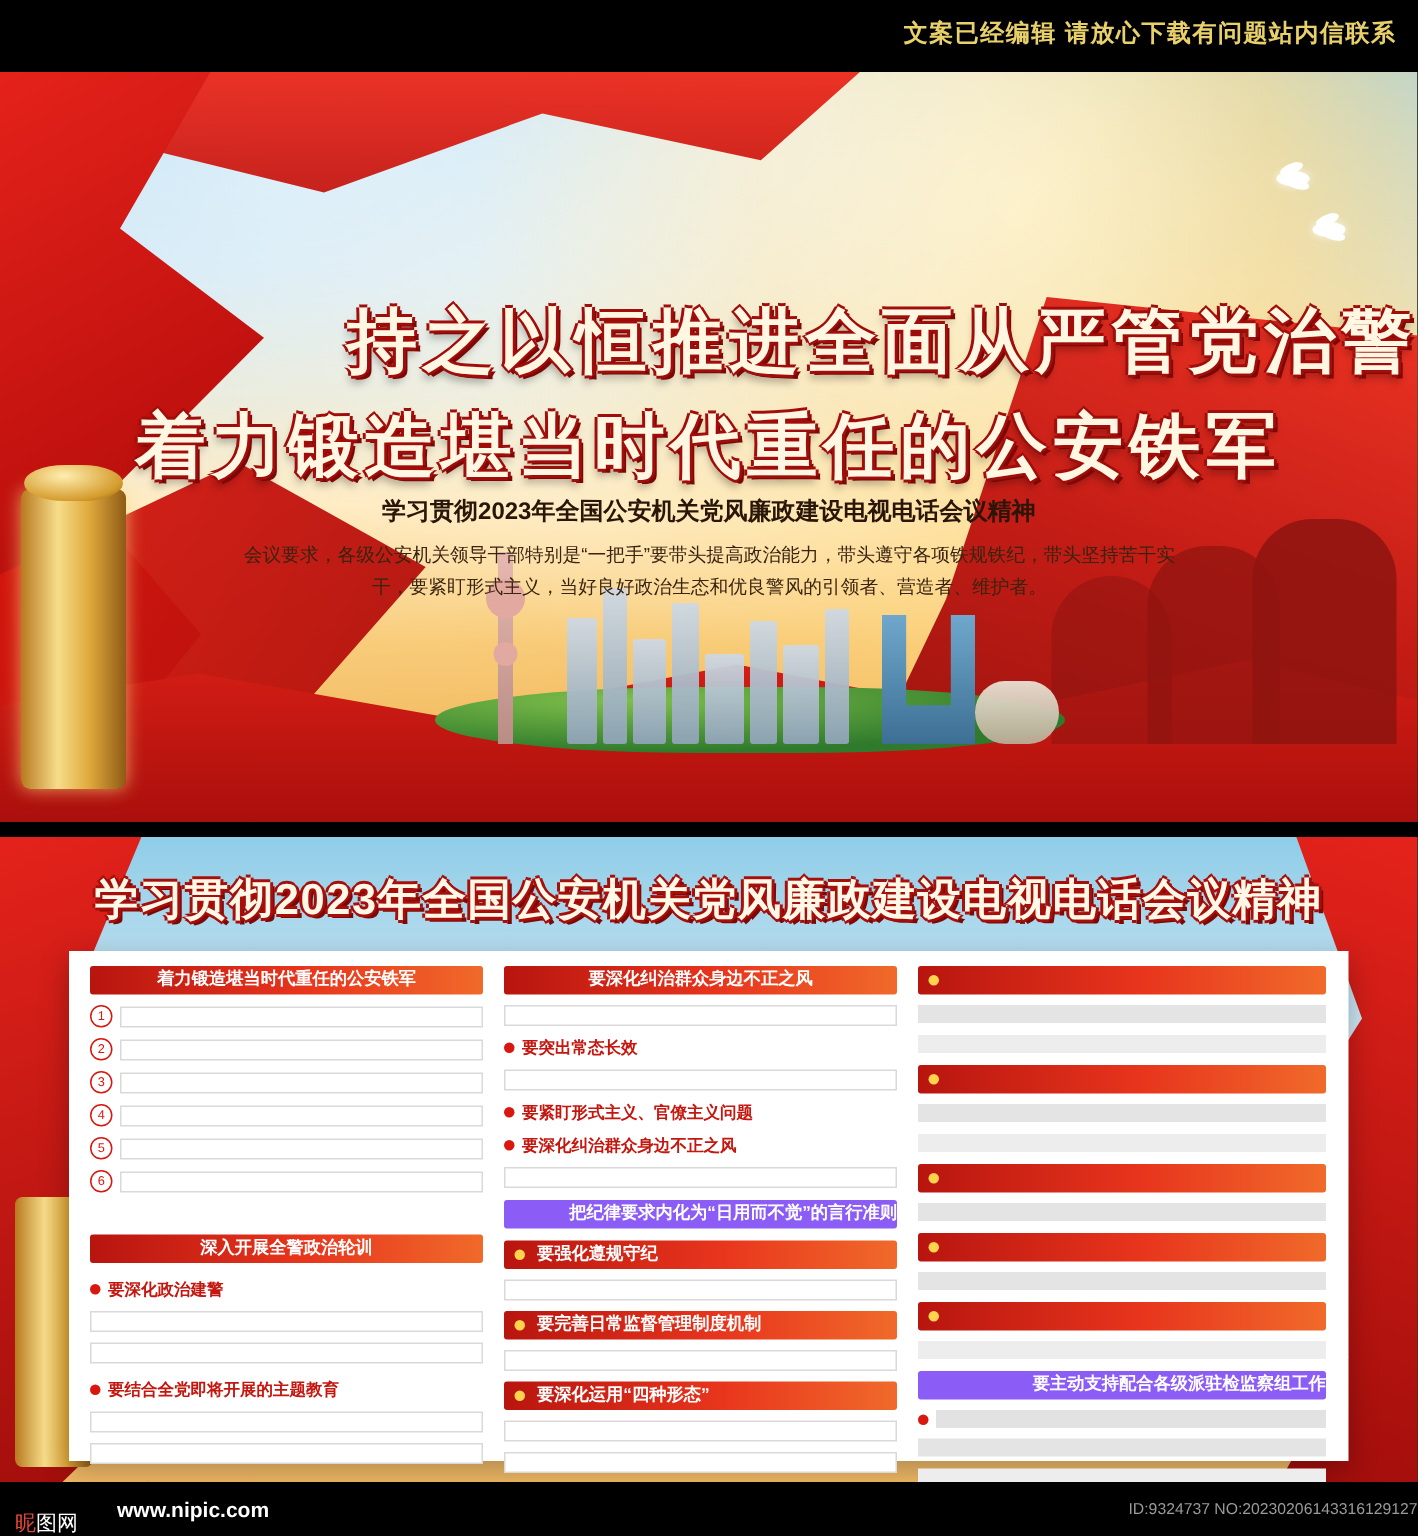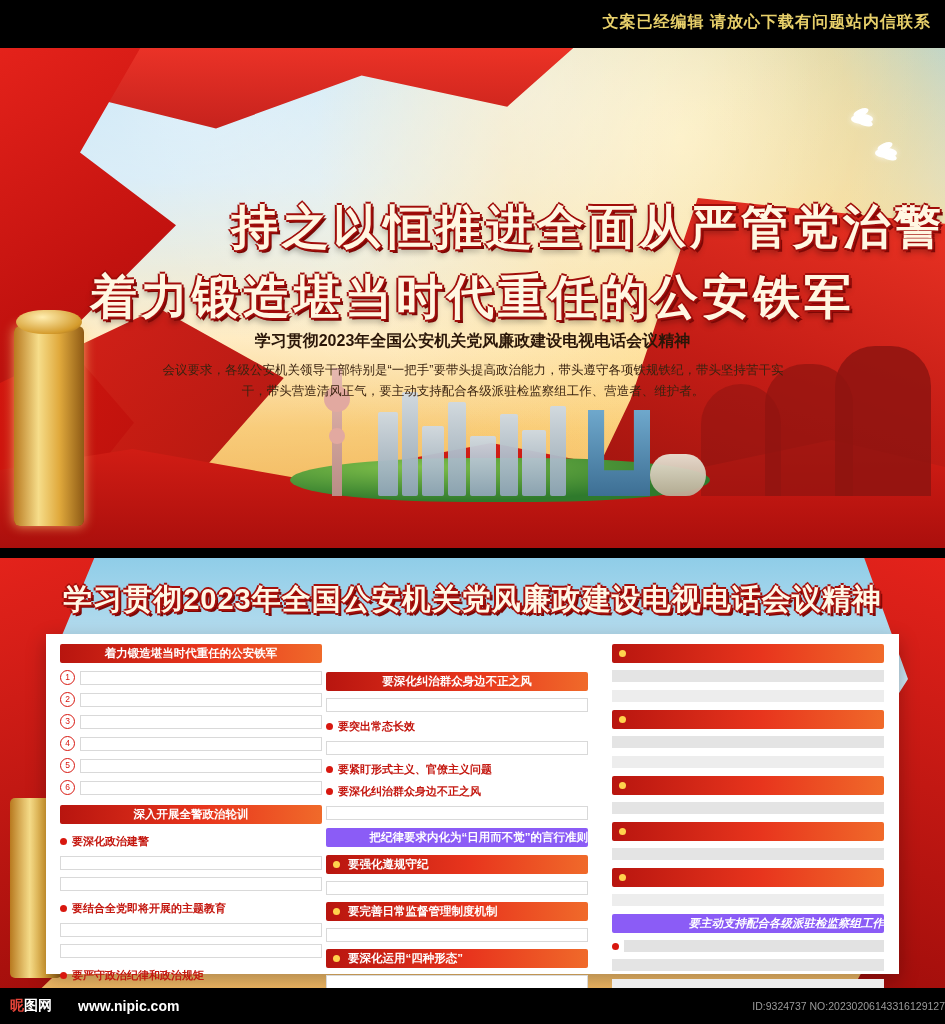--- a/index.html
+++ b/index.html
@@ -91,22 +91,22 @@
   .b-column{position:absolute;left:10px;top:240px;width:52px;height:180px;
         background:linear-gradient(90deg,#b8791f,#f6dd8a 38%,#dfa73a 66%,#8e5a15);border-radius:5px;}
   .board-title{position:absolute;left:0;top:22px;width:945px;text-align:center;font-size:29px;font-weight:bold;
         letter-spacing:1px;color:#fff8e6;
         text-shadow:2px 0 0 #a60f0b,-2px 0 0 #a60f0b,0 2px 0 #a60f0b,0 -2px 0 #a60f0b,3px 3px 0 #7d0806;}
 
   .card{position:absolute;left:46px;top:76px;width:853px;height:340px;background:#fff;
         box-shadow:0 6px 18px rgba(0,0,0,.28);}
   .col{position:absolute;top:10px;}
   .c1{left:14px;width:262px;}
-  .c2{left:280px;width:262px;margin-top:28px;}
-  .c3{left:566px;width:272px;font-style:italic;}
+  .c2{left:290px;width:262px;}
+  .c3{left:566px;width:272px;}
 
   .hdr{position:relative;height:19px;border-radius:2px;margin-bottom:7px;
         background:linear-gradient(90deg,#b8150f 0%,#e8351d 55%,#f06a2a 100%);
         color:#fff;font-size:11.5px;font-weight:bold;line-height:19px;text-align:center;
         white-space:nowrap;overflow:hidden;}
   .hdr.plain{background:#8b5cf6;text-align:right;}
   .hdr.left{text-align:left;padding-left:22px;}
   .hdr .dot{position:absolute;left:7px;top:6px;width:7px;height:7px;border-radius:50%;background:#ffd34d;}
   .hdr.bar-only{color:transparent;}
 
@@ -116,21 +116,21 @@
   .bullet{flex:0 0 auto;width:7px;height:7px;border-radius:50%;background:#d8170f;}
   .line{flex:1 1 auto;height:12px;border:1px solid #d9d9d9;background:#fff;}
   .line.sh{border:none;background:#e2e2e2;}
   .txt{font-size:11px;color:#c4170f;font-weight:bold;white-space:nowrap;}
 
   .grayline{height:12px;background:#e4e4e4;margin-bottom:8px;}
   .grayline.s2{background:#ededed;}
 
   
   .footer{position:absolute;left:0;bottom:0;width:945px;height:36px;background:#000;}
-  .logo{position:absolute;left:10px;top:9px;color:#fff;font-size:14px;font-weight:bold;text-align:center;}
+  .logo{position:absolute;left:10px;top:19px;color:#fff;font-size:14px;font-weight:normal;text-align:center;}
   .logo .mark{color:#e8453a;}
   .site{position:absolute;left:78px;top:10px;color:#fff;font-size:14px;font-weight:bold;}
   .idtext{position:absolute;right:0;top:12px;color:#9a9a9a;font-size:10.5px;}
 </style>
 </head>
 <body>
 
 <div class="page">
 
   <div class="topbar">
@@ -173,21 +173,21 @@
       <div class="bld" style="left:210px;width:18px;height:82px;"></div>
       <div class="bld" style="left:232px;width:24px;height:66px;"></div>
       <div class="bld" style="left:260px;width:16px;height:90px;"></div>
       <div class="cctv"></div>
       <div class="nest"></div>
     </div>
 
     <div class="hero-title1">持之以恒推进全面从严管党治警</div>
     <div class="hero-title2">着力锻造堪当时代重任的公安铁军</div>
     <div class="hero-sub">学习贯彻2023年全国公安机关党风廉政建设电视电话会议精神</div>
-    <div class="hero-body">会议要求，各级公安机关领导干部特别是“一把手”要带头提高政治能力，带头遵守各项铁规铁纪，带头坚持苦干实干，带头营造清风正气，要主动支持配合各级派驻检监察组工作、营造者、维护者。</div>
+    <div class="hero-body">会议要求，各级公安机关领导干部特别是“一把手”要带头提高政治能力，带头遵守各项铁规铁纪，带头坚持苦干实干，要紧盯形式主义，当好良好政治生态和优良警风的引领者、营造者、维护者。</div>
   </div>
 
   <div class="gap"></div>
 
   <div class="board">
     <div class="b-silk-l"></div>
     <div class="b-silk-r"></div>
     <div class="b-column"></div>
     <div class="board-title">学习贯彻2023年全国公安机关党风廉政建设电视电话会议精神</div>
 
@@ -213,21 +213,21 @@
         </div>
         <div class="row">
           <div class="num">5</div>
           <div class="line"></div>
         </div>
         <div class="row">
           <div class="num">6</div>
           <div class="line"></div>
         </div>
 
-        <div class="hdr" style="margin-top:10px">深入开展全警政治轮训</div>
+        <div class="hdr" style="margin-top:28px">深入开展全警政治轮训</div>
 
         <div class="row" style="margin-top:10px">
           <div class="bullet"></div>
           <div class="txt">要深化政治建警</div>
         </div>
         <div class="row">
             <div class="line"></div>
           </div>
         <div class="row">
             <div class="line"></div>

